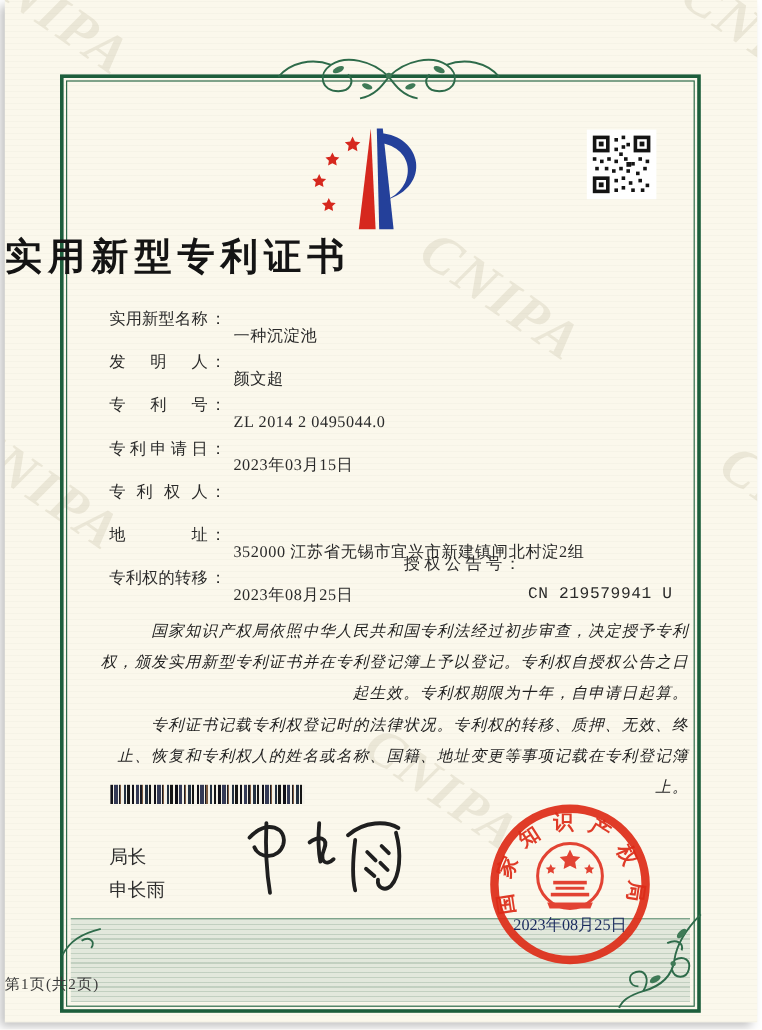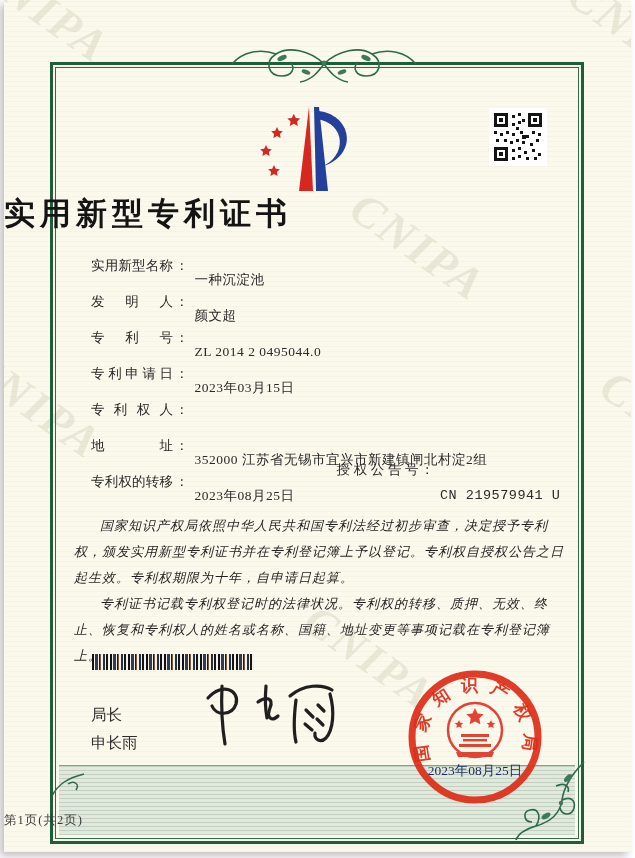--- a/index.html
+++ b/index.html
@@ -31,21 +31,21 @@
   .logo { position:absolute; left:243px; top:103px; z-index:3; }
   .qr { position:absolute; left:485px; top:108px; width:58px; height:58px; background:#ffffff; padding:3px; z-index:3; }
   .title { position:absolute; left:0; top:193px; width:100%; text-align:left; font-size:31px; font-weight:bold; color:#141414; letter-spacing:5px; z-index:3; }
   .fields { position:absolute; left:87px; top:256px; width:470px; z-index:3; }
   .frow { display:flex; height:20px; margin-bottom:16px; font-size:13.5px; color:#2a2a2a; align-items:center; }
   .flabel { display:inline-block; width:82px; text-align:justify; text-align-last:justify; }
   .fcolon { margin:0 6px 0 2px; }
   .fvalue { letter-spacing:0.5px;margin-top:27px; }
   .frow-last { display:flex; }
   .pair2 { display:flex; margin-left:42px;font-family:Liberation Mono, monospace; }
-  .paras { position:absolute; left:70px; top:513px; width:500px; font-size:13px; font-style:italic; color:#1f1f1f; line-height:26px; letter-spacing:1px; z-index:3; }
+  .paras { position:absolute; left:70px; top:513px; width:500px; font-size:13px; font-style:italic; color:#1f1f1f; line-height:26px; letter-spacing:1px; z-index:3;text-align:right; }
   .paras p { text-indent:2em; }
   .barcode {
     position:absolute; left:88px; top:654px; width:162px; height:16px; z-index:3;
     background:repeating-linear-gradient(90deg,
       #101018 0 2px, #f4f2e8 2px 3px, #343a55 3px 6px, #f4f2e8 6px 7px,
       #1b1b22 7px 8px, #7a5a40 8px 9px, #f4f2e8 9px 11px, #23303f 11px 13px,
       #f4f2e8 13px 14px, #151515 14px 16px, #f4f2e8 16px 18px);
   }
   .signer { position:absolute; left:87px; top:701px; font-family:"Liberation Sans", sans-serif; font-size:15.5px; color:#2d2d2d; line-height:28px; z-index:3; }
   .signature { position:absolute; left:188px; top:672px; z-index:3; }

